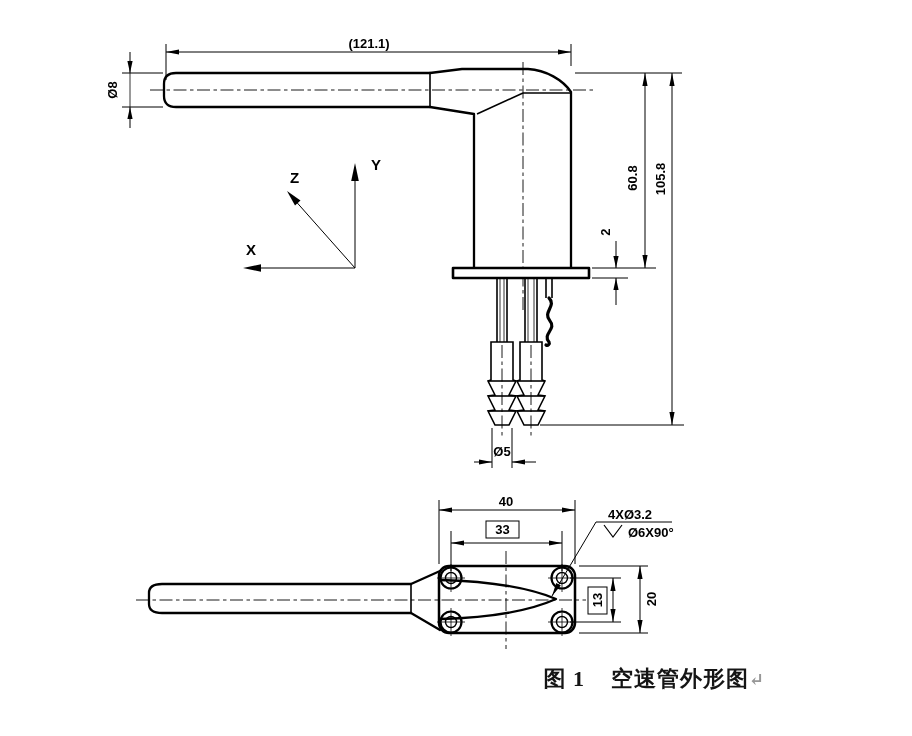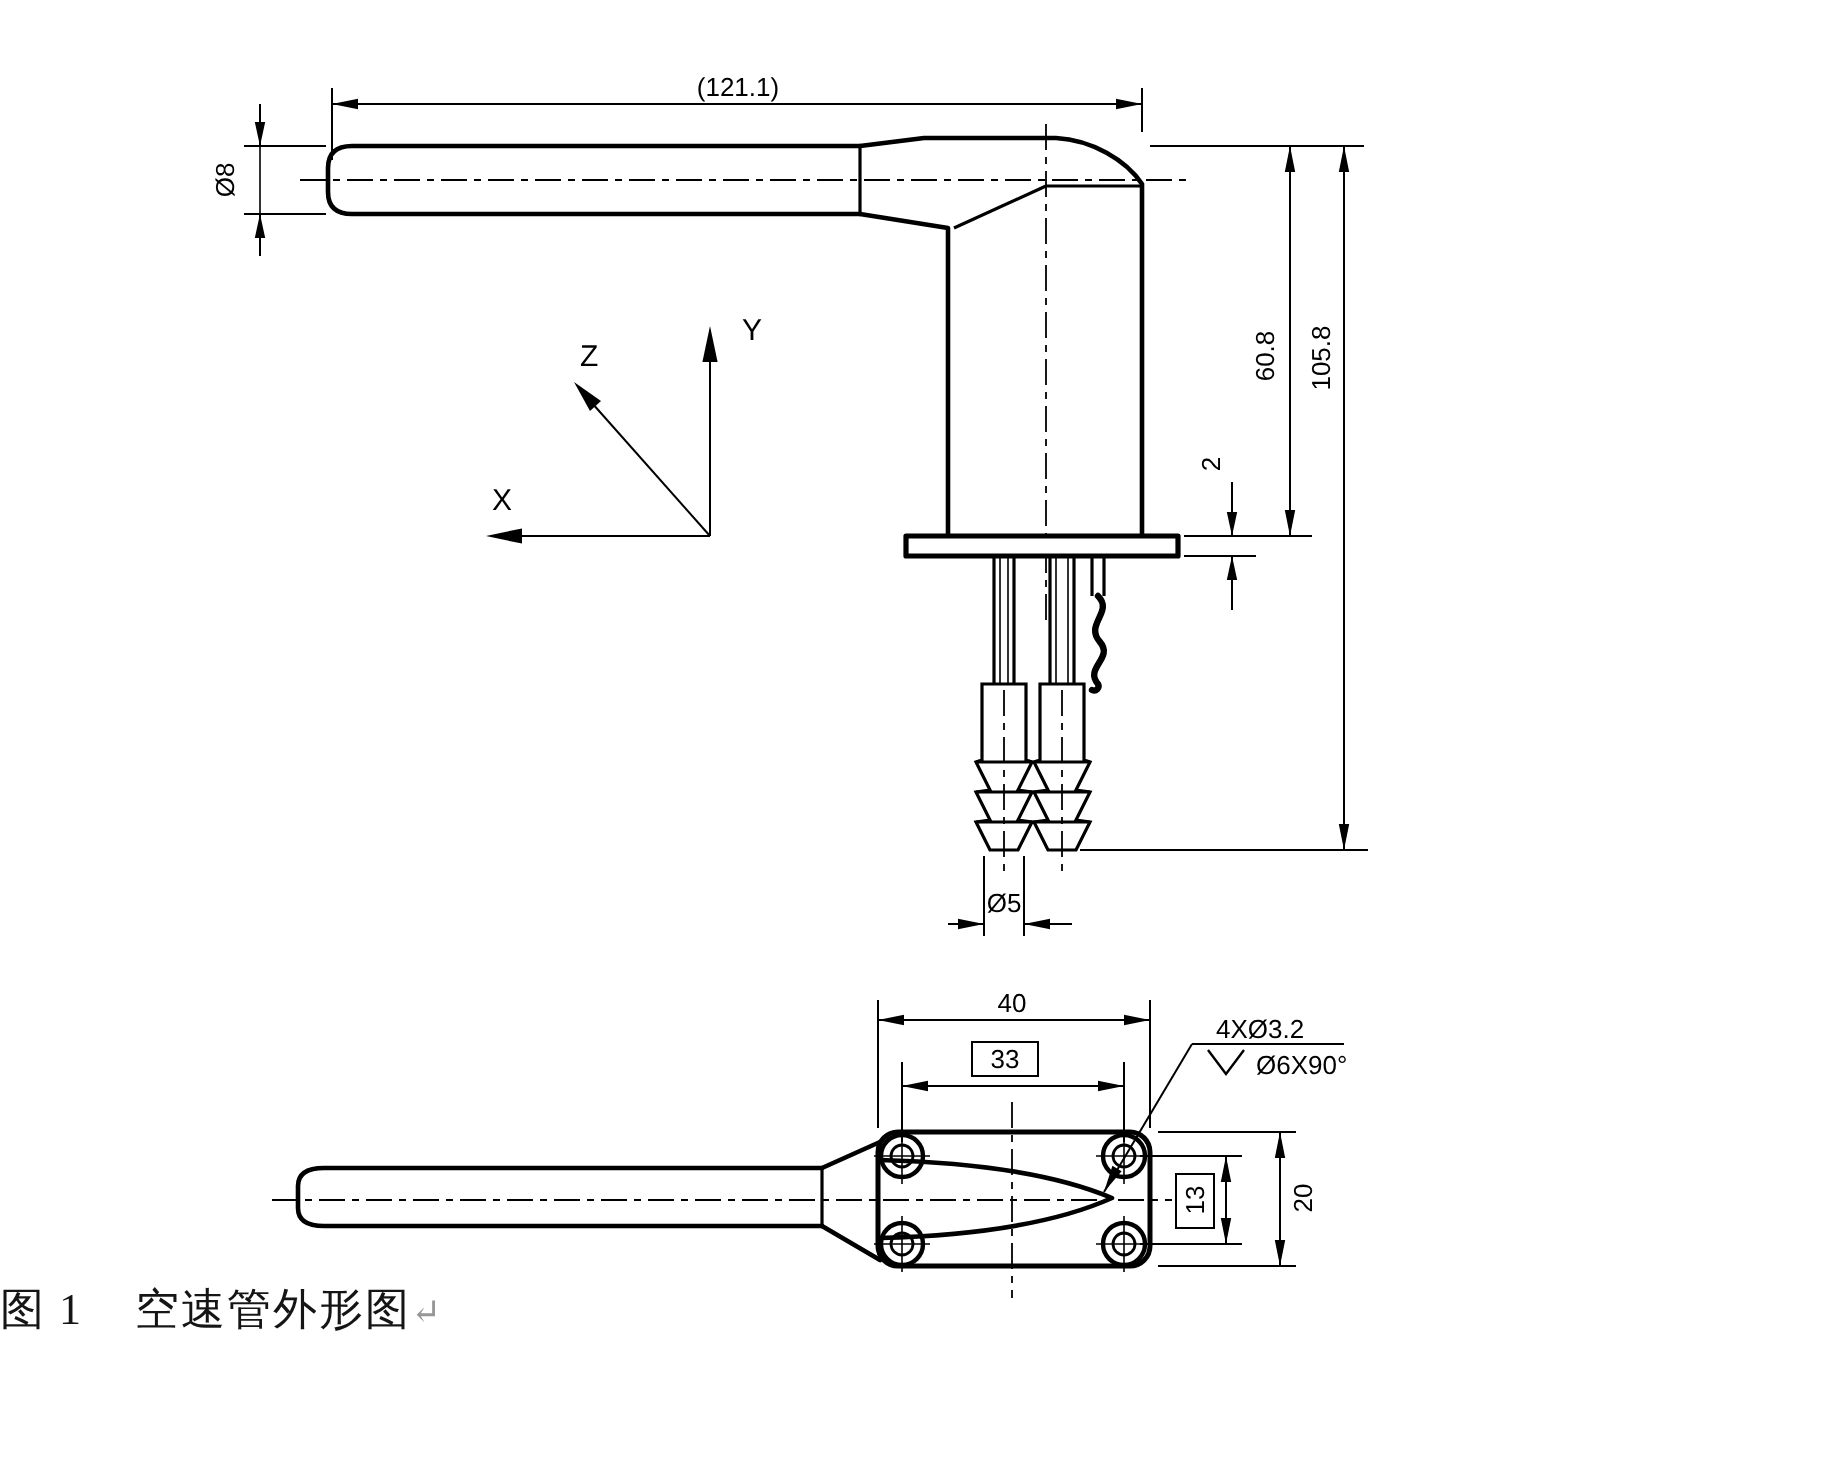--- a/index.html
+++ b/index.html
@@ -1,30 +1,30 @@
 <!DOCTYPE html>
 <html><head>
 <meta charset="utf-8">
 <style>
   html,body{margin:0;padding:0;background:#fff;}
   .page{position:relative;width:912px;height:736px;background:#ffffff;overflow:hidden;
-        font-family:"Liberation Sans",sans-serif;}
+        font-family:"Liberation Sans",sans-serif;font-weight:bold;}
   svg{position:absolute;left:0;top:0;}
   
   .obj{stroke:#000;stroke-width:2.3;fill:none;stroke-linejoin:round;stroke-linecap:round;}
   .obj-thick{stroke:#000;stroke-width:2.6;fill:#fff;stroke-linejoin:round;}
   .obj-med{stroke:#000;stroke-width:1.6;fill:none;}
   .thin{stroke:#000;stroke-width:1;fill:none;}
   .hair{stroke:#000;stroke-width:0.8;fill:none;}
   .cl{stroke:#000;stroke-width:0.9;fill:none;stroke-dasharray:13 3.5 3.5 3.5;}
   .arr{fill:#000;stroke:none;}
   text{font-family:"Liberation Sans","DejaVu Sans",sans-serif;font-size:13px;fill:#000;}
   text.dim{font-size:13px;}
   text.axis{font-size:15px;}
-  .caption{position:absolute;left:0;top:640px;width:764px;text-align:left;
+  .caption{position:absolute;left:0;top:664px;width:764px;text-align:right;
            font-family:"Liberation Serif","DejaVu Serif",serif;font-size:22px;color:#151515;
            letter-spacing:1px;}
   .caption .gap{display:inline-block;width:26px;}
   .caption .ret{color:#979797;font-size:18px;letter-spacing:0;}
 </style>
 </head>
 <body>
 
 <div class="page">
 <svg width="912" height="736" viewBox="0 0 912 736">

